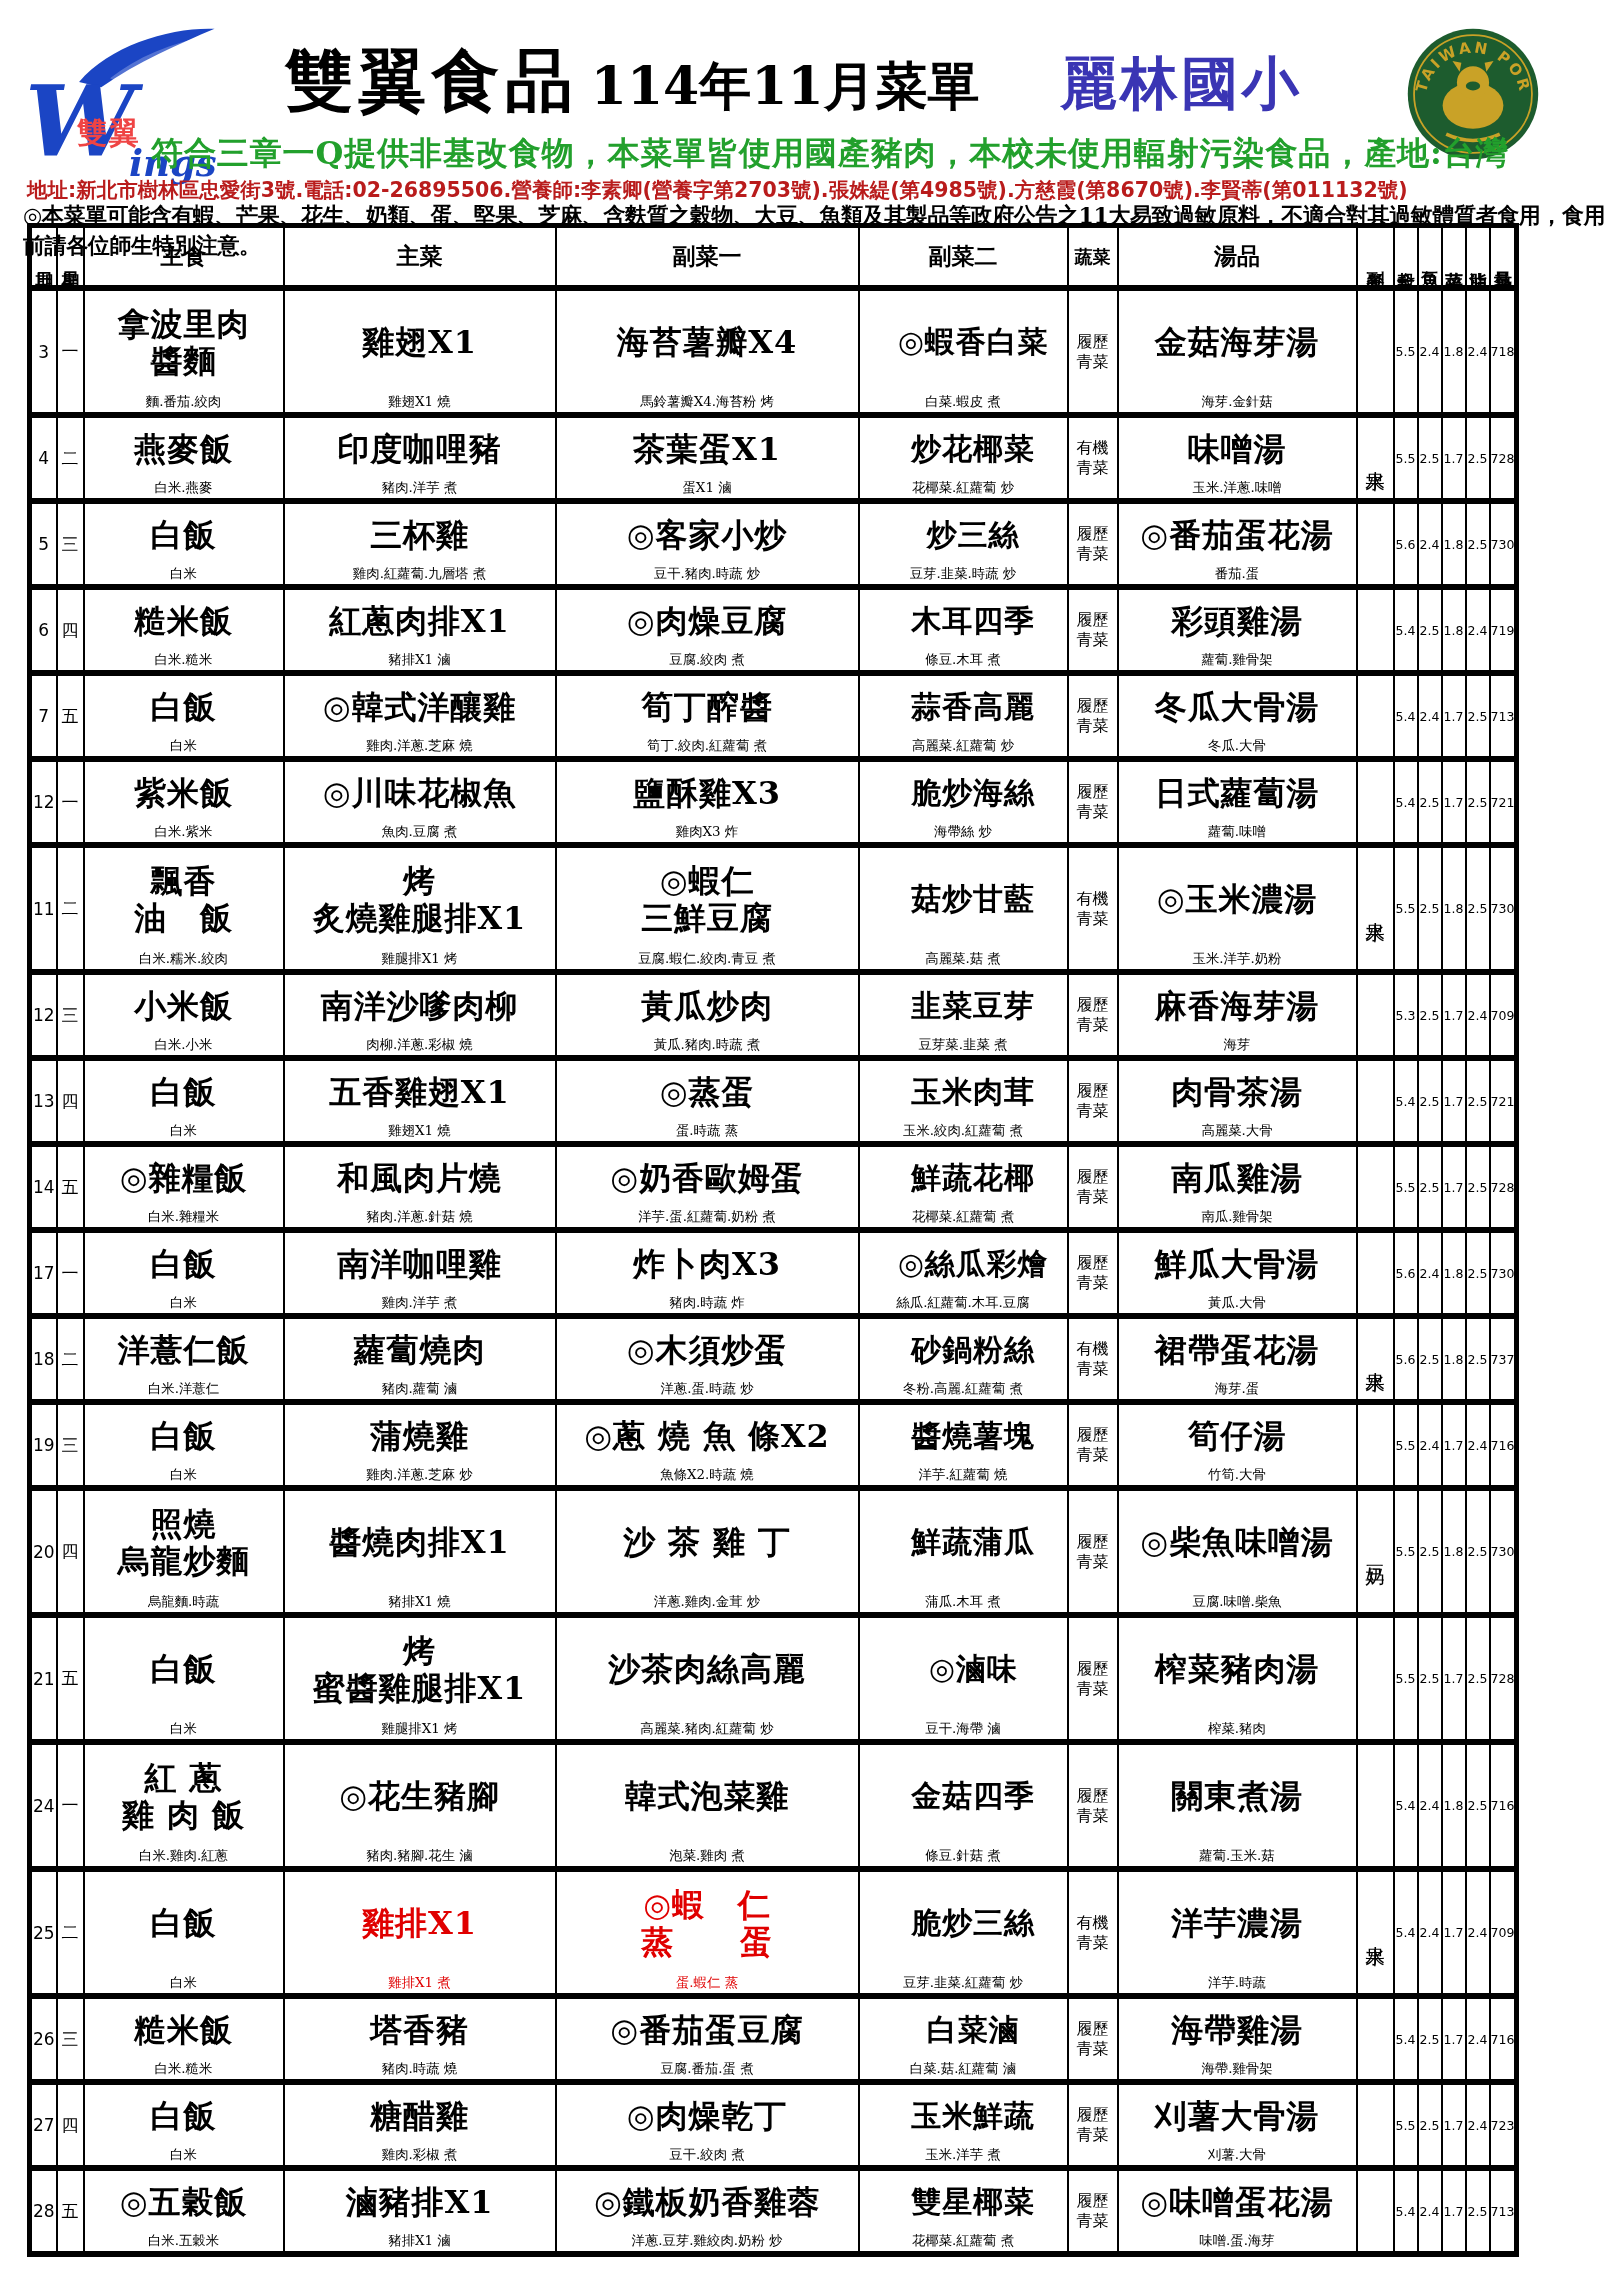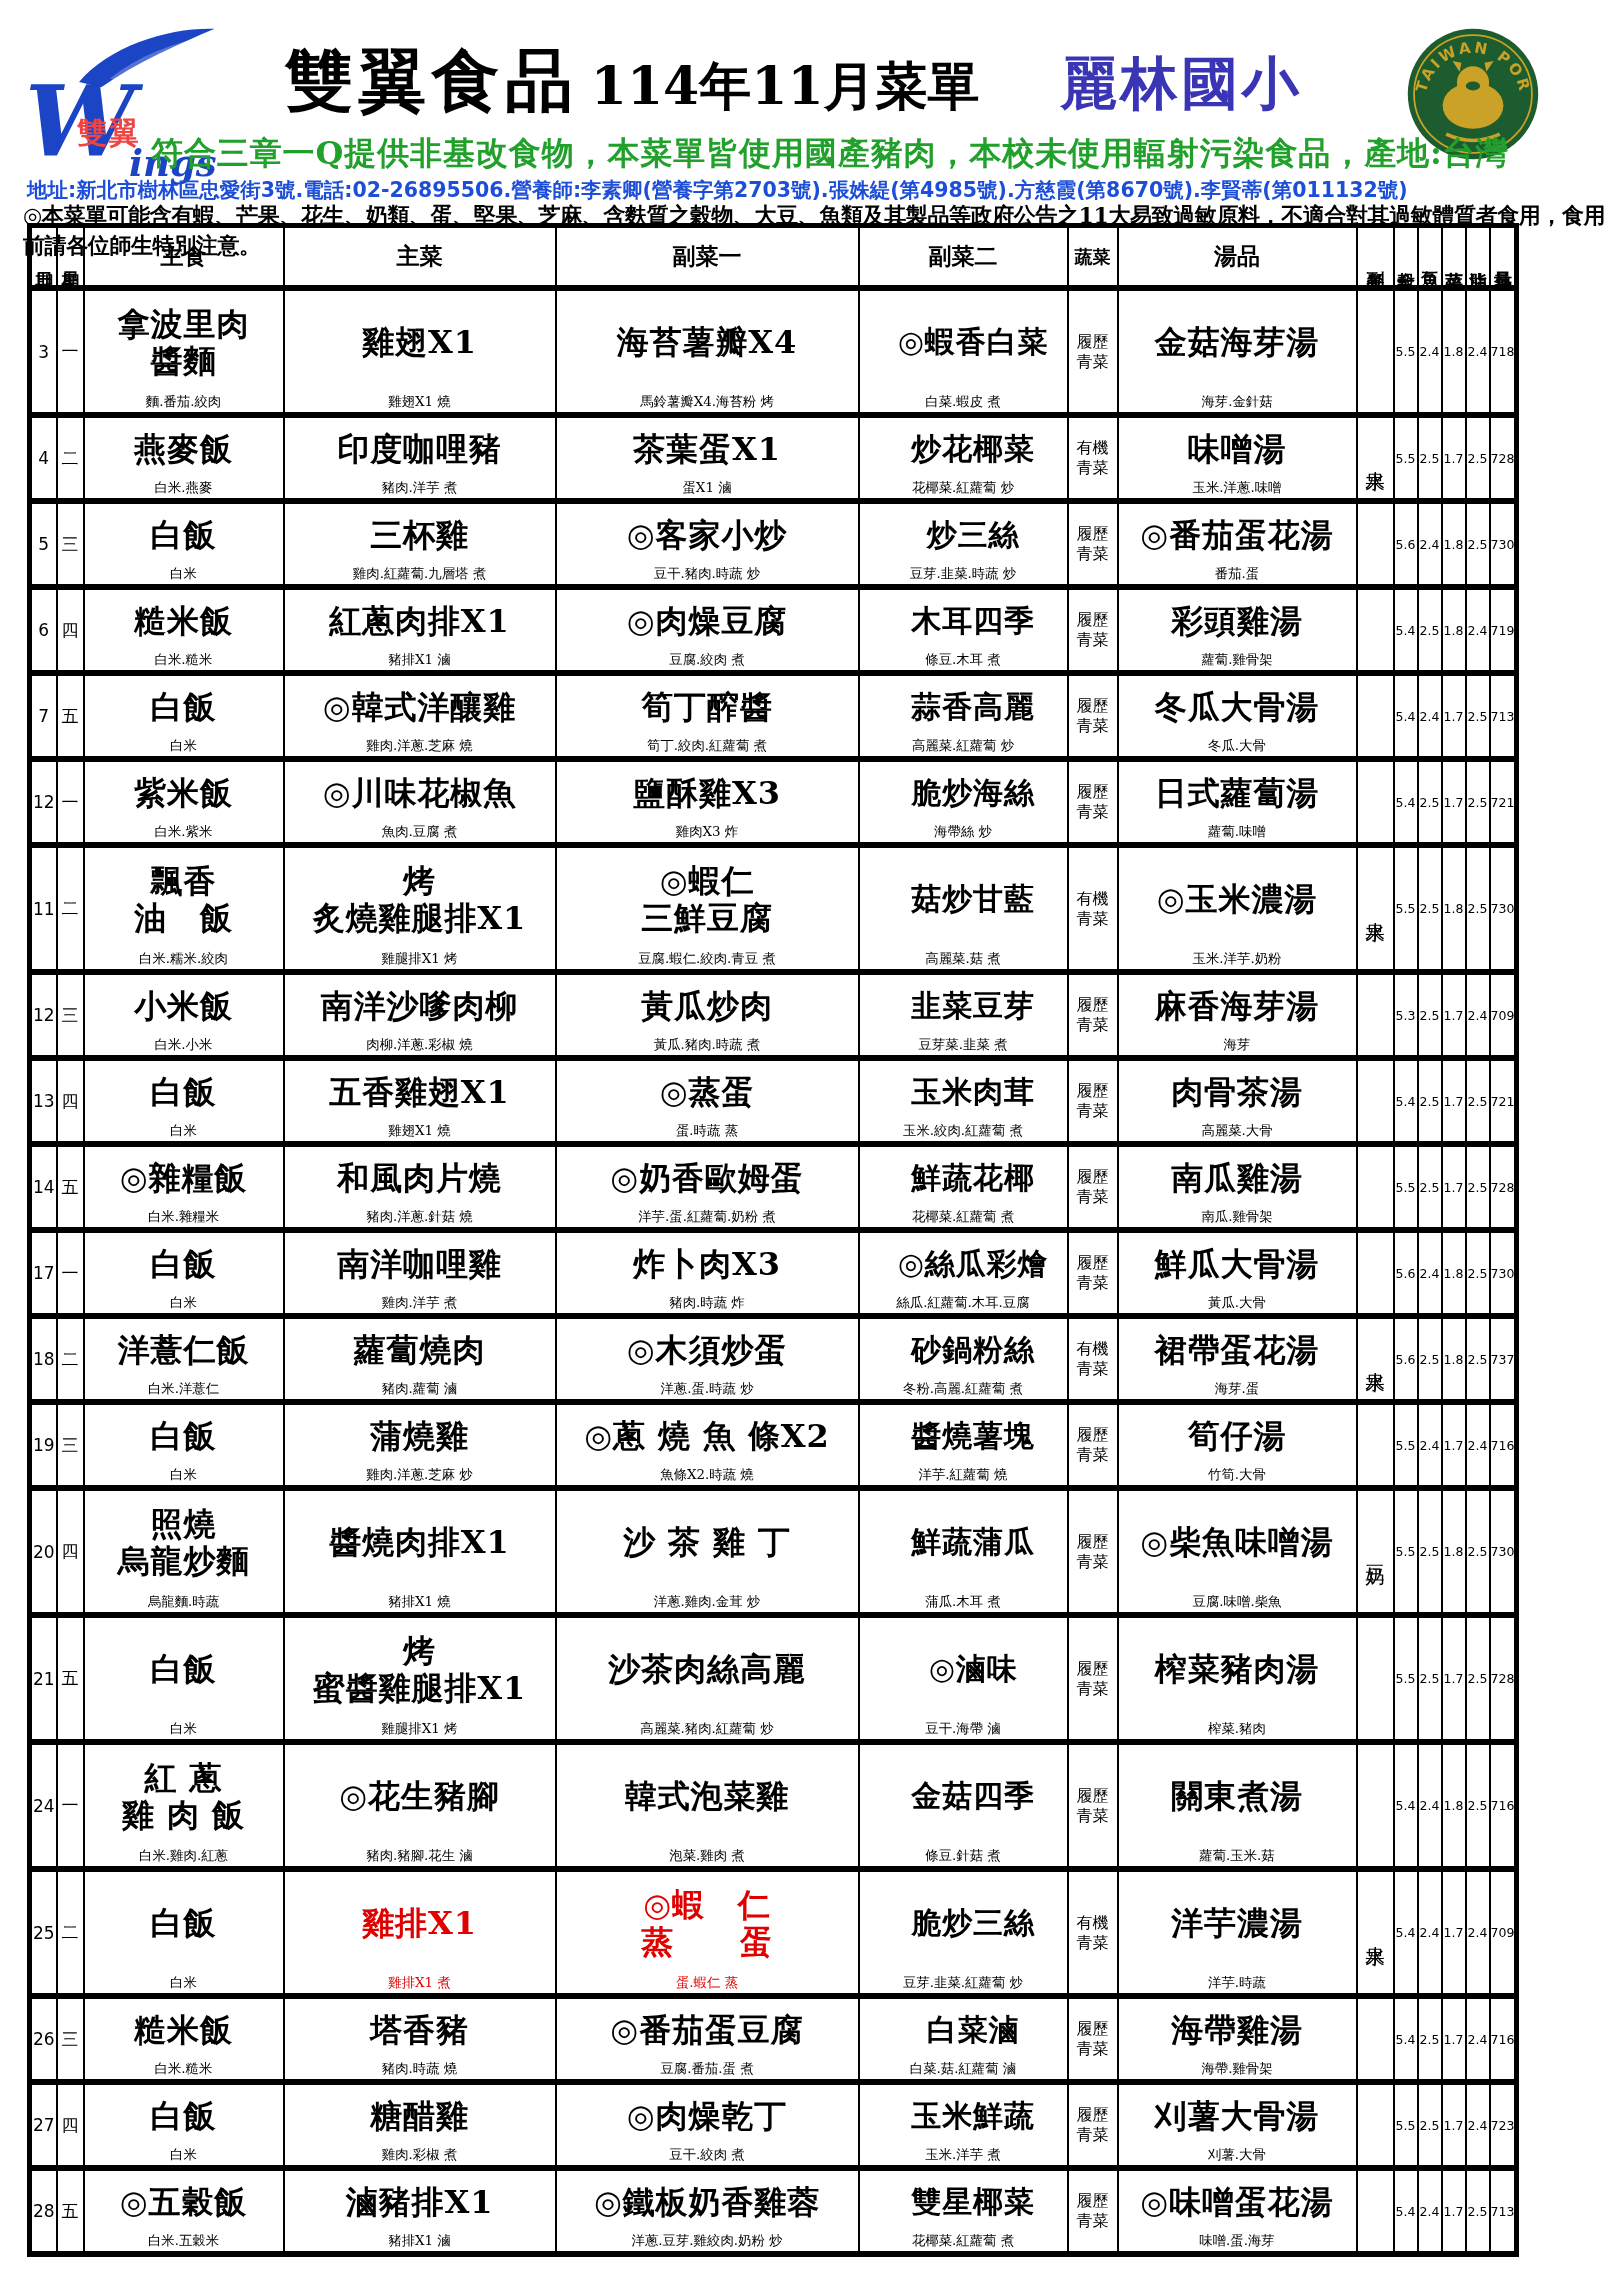--- a/index.html
+++ b/index.html
@@ -10,21 +10,21 @@
   .logo .w{position:absolute;left:0;top:36px;font-family:"DejaVu Serif",serif;font-style:italic;font-weight:bold;font-size:98px;color:#1b45c4;line-height:1;}
   .logo .cn{position:absolute;left:52px;top:77px;font-size:30px;font-weight:bold;color:#ef4444;letter-spacing:1.8px;}
   .logo .ings{position:absolute;left:93px;top:105px;font-style:italic;font-weight:bold;font-size:37px;color:#1b45c4;margin-left:11px;}
   .logo svg{position:absolute;left:49px;top:-9px;}
   .titleblock{position:absolute;left:285px;top:36px;white-space:nowrap;}
   .title-big{font-size:68px;font-weight:bold;letter-spacing:5.3px;display:inline-block;vertical-align:baseline;}
   .title-mon{font-size:52px;font-weight:bold;display:inline-block;margin-left:12.5px;vertical-align:baseline;}
   .school{position:absolute;left:1060px;top:46px;font-size:57px;font-weight:bold;color:#3a35b4;letter-spacing:3.6px;}
   .badge{position:absolute;left:1406px;top:27px;}
   .greenline{position:absolute;left:151px;top:132px;font-size:32px;font-weight:bold;color:#22a02c;letter-spacing:0.9px;text-align:right;}
-  .redline{position:absolute;left:27px;top:176px;font-size:20.5px;font-weight:bold;color:#1d4ed8;font-family:"DejaVu Sans","Liberation Sans",sans-serif;}
+  .redline{position:absolute;left:27px;top:176px;font-size:20.5px;font-weight:bold;color:#b91c1c;font-family:"DejaVu Sans","Liberation Sans",sans-serif;}
   .allergen{position:absolute;left:23px;top:201px;font-size:22px;font-weight:bold;letter-spacing:-0.4px;}
   
   table{border-collapse:collapse;table-layout:fixed;margin-left:27px;margin-top:0;}
   th,td{border:2.7px solid #000;padding:0;overflow:hidden;}
   thead th{border-bottom:6.2px solid #000;border-top:4.5px solid #000;}
   tbody tr{border-bottom:6.2px solid #000;}
   table{border:5.3px solid #000;}
   thead th{font-size:23px;font-weight:bold;height:57px;background:#fff;}
   .vhead{writing-mode:vertical-rl;text-orientation:upright;margin:0 auto;font-size:18px;line-height:1.05;}
   tbody td{position:relative;text-align:center;vertical-align:middle;}

